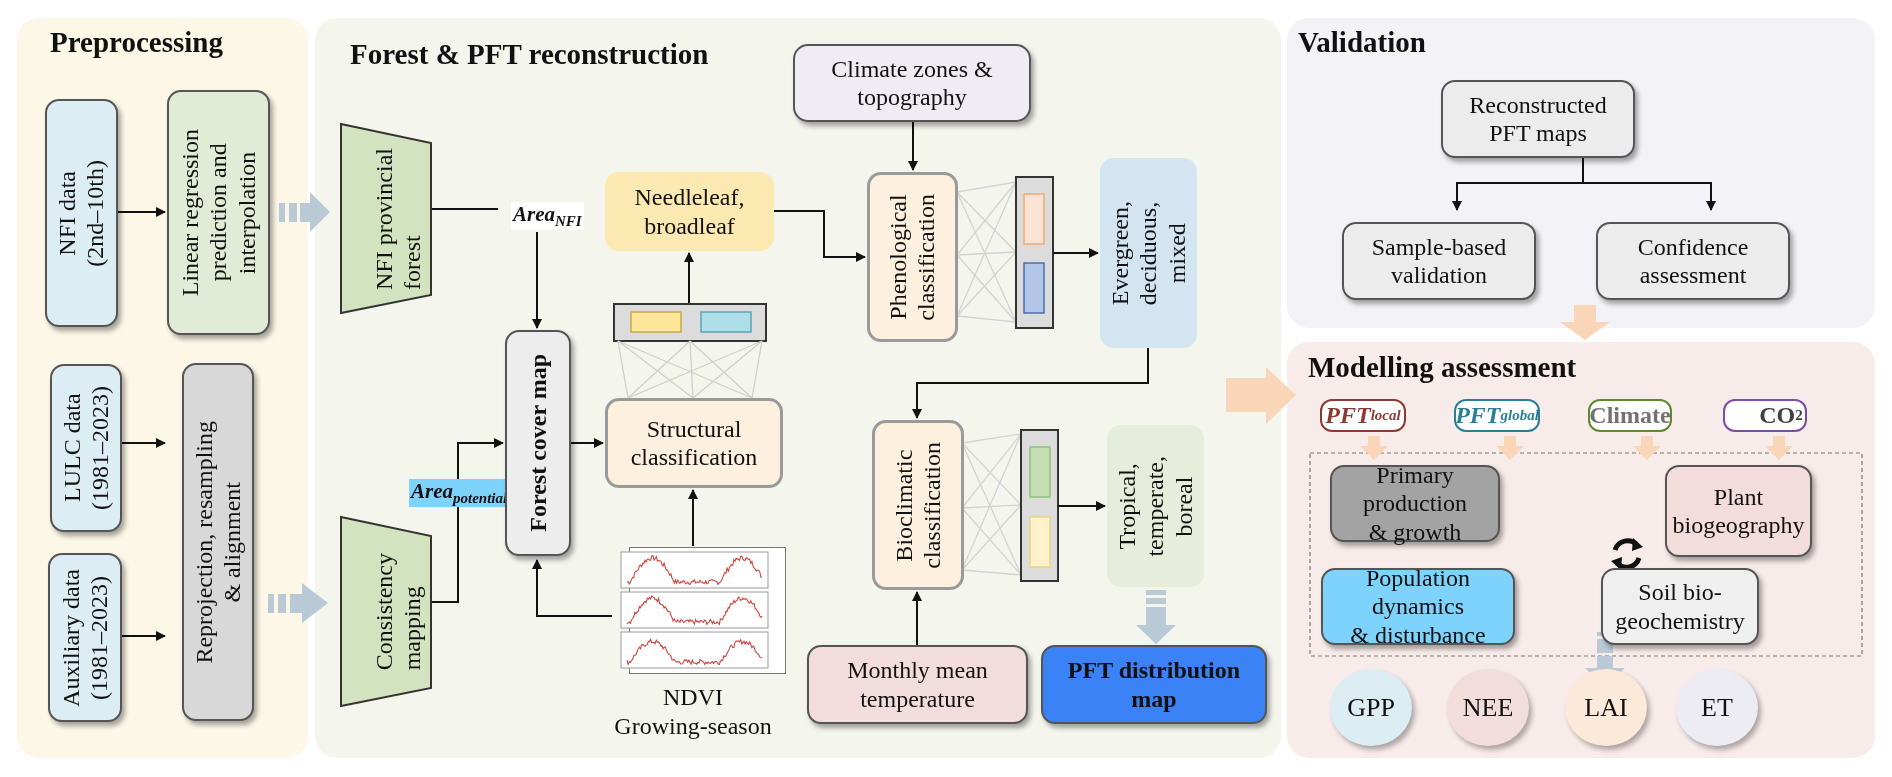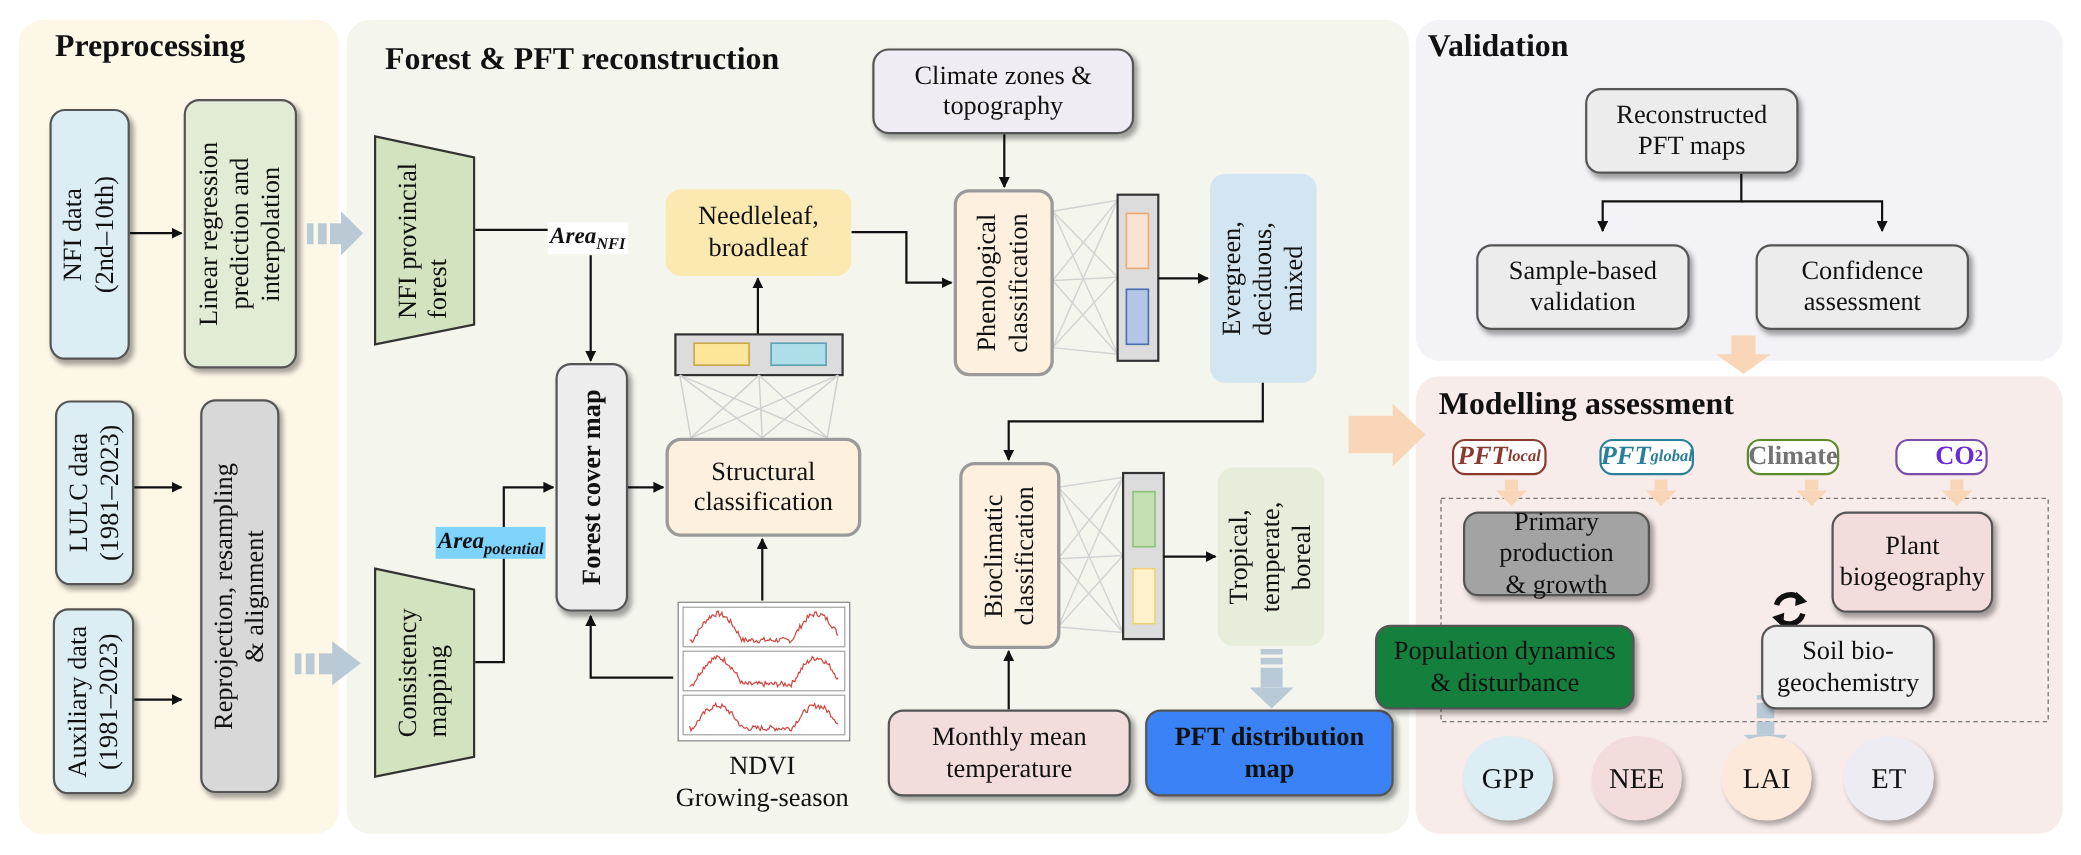--- a/index.html
+++ b/index.html
@@ -1,18 +1,18 @@
 <!DOCTYPE html>
 <html><head>
 <meta charset="utf-8">
 <style>
   html, body { margin:0; padding:0; background:#ffffff; }
   body { width:1892px; height:777px; position:relative; overflow:hidden;
          font-family:"Liberation Serif", "DejaVu Serif", serif; color:#111; }
-  .abs { position:absolute; box-sizing:border-box; }
+  .abs { position:absolute; box-sizing:border-box;margin-left:13px; }
   .panel { position:absolute; border-radius:22px; box-sizing:border-box; }
   .ptitle { position:absolute; font-weight:bold; font-size:29px; white-space:nowrap; }
   .box { position:absolute; box-sizing:border-box; border:2px solid #555; border-radius:14px;
          display:flex; align-items:center; justify-content:center; text-align:center;
          font-size:24px; line-height:1.18; box-shadow:3px 4px 5px rgba(0,0,0,0.35); }
   .noshadow { box-shadow:none; }
   .vtext { writing-mode:vertical-rl; transform:rotate(180deg); white-space:nowrap; }
   .vt { display:block; }
   .pill { position:absolute; box-sizing:border-box; border:2px solid; border-radius:12px;
           display:flex; align-items:center; justify-content:center; font-size:24px; background:#fff; }
@@ -346,38 +346,38 @@
   <span>PFT</span>
     <sub class="sub">local</sub>
 </div>
 <div class="pill" style="left:1454px;top:399px;width:86px;height:33px;border-color:#2a7f98;color:#2a7f98;font-style:italic;font-weight:bold;">
   <span>PFT</span>
     <sub class="sub">global</sub>
 </div>
 <div class="pill" style="left:1588px;top:399px;width:84px;height:33px;border-color:#5e8a2e;color:#737373;font-weight:bold;">
   <span>Climate</span>
 </div>
-<div class="pill" style="left:1723px;top:399px;width:84px;height:33px;border-color:#7a4ea6;color:#6d28d9;font-weight:bold;padding-left:32px;">
+<div class="pill" style="left:1723px;top:399px;width:84px;height:33px;border-color:#7a4ea6;color:#404040;font-weight:bold;padding-left:32px;">
   <span>CO</span>
     <sub class="sub">2</sub>
 </div>
 
 <div class="box" style="left:1330px;top:465px;width:170px;height:77px;background:#a3a3a3;">
   <div>
     <div>Primary production</div>
     <div>&amp; growth</div>
   </div>
 </div>
 <div class="box" style="left:1665px;top:465px;width:147px;height:92px;background:#f2dcdc;">
   <div>
     <div>Plant</div>
     <div>biogeography</div>
   </div>
 </div>
-<div class="box" style="left:1250px;top:568px;width:236px;height:77px;background:#15803d;">
+<div class="box" style="left:1321px;top:568px;width:194px;height:77px;background:#7dd3fc;">
   <div>
     <div>Population dynamics</div>
     <div>&amp; disturbance</div>
   </div>
 </div>
 <div class="box" style="left:1601px;top:568px;width:158px;height:77px;background:#efefef;">
   <div>
     <div>Soil bio-</div>
     <div>geochemistry</div>
   </div>

